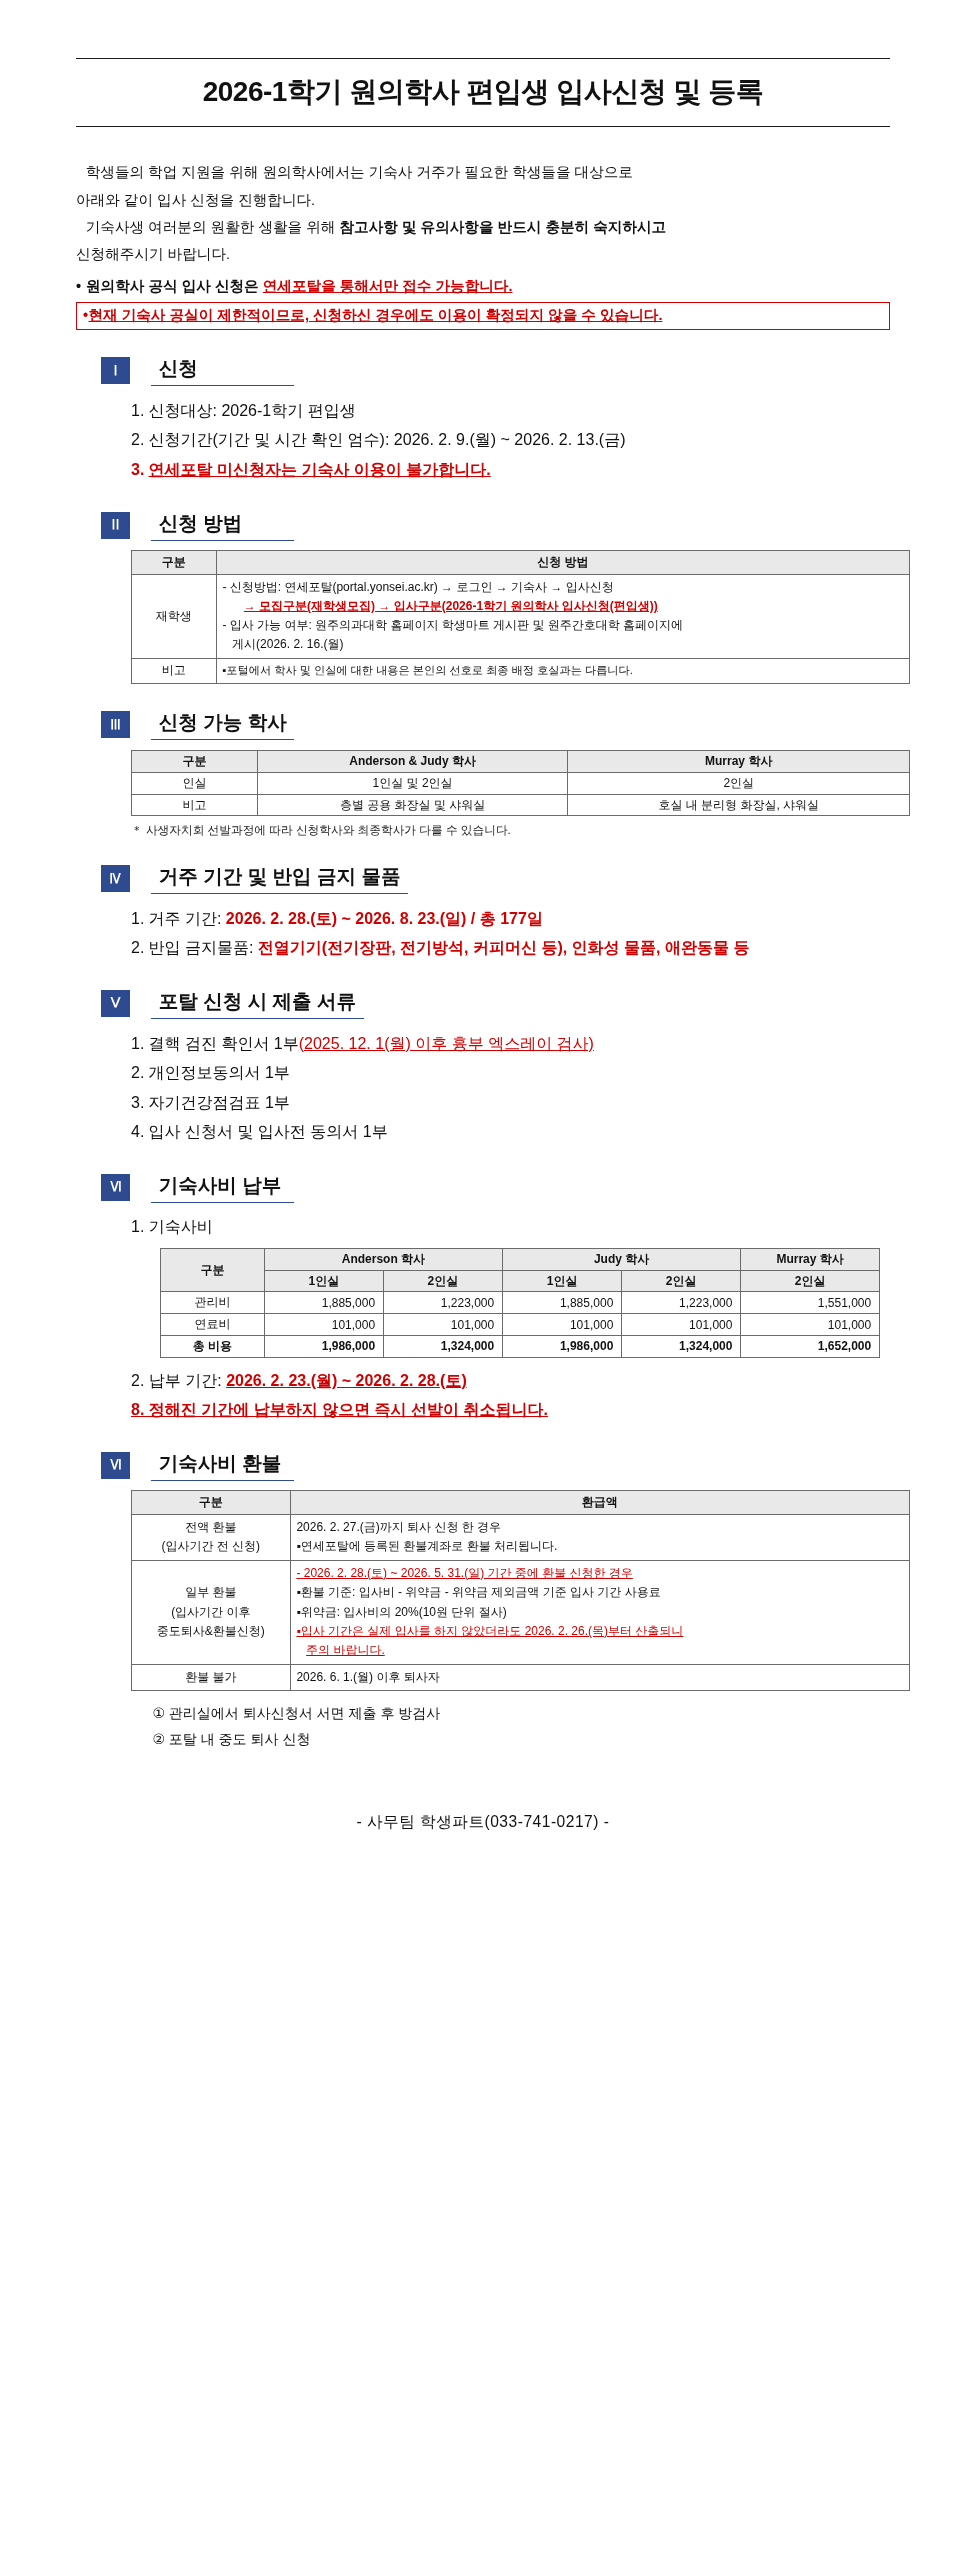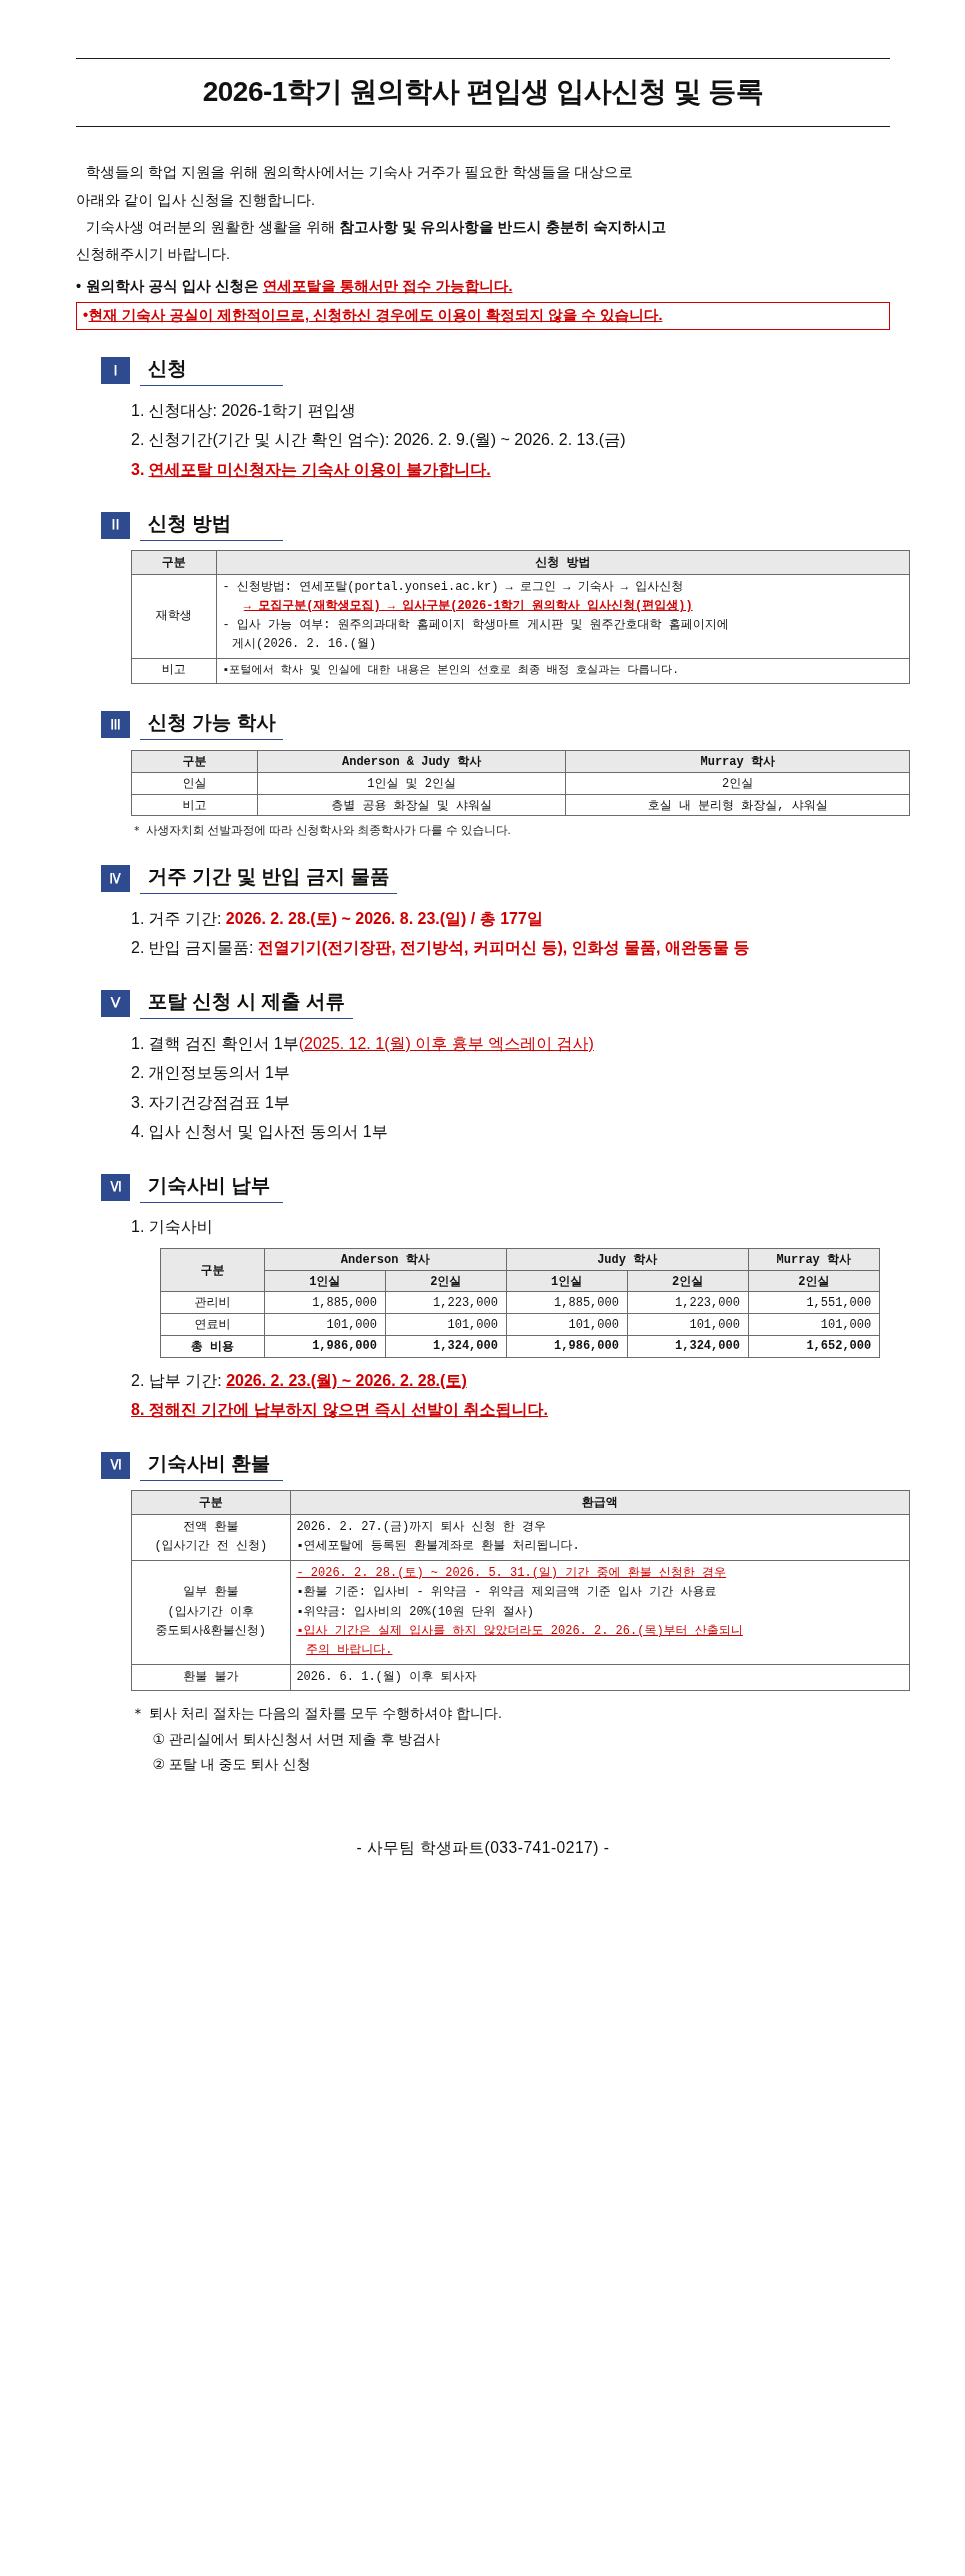--- a/index.html
+++ b/index.html
@@ -85,21 +85,21 @@
     color: #fff;
     font-size: 13.6px;
     font-weight: bold;
     display: flex;
     align-items: center;
     justify-content: center;
     margin-left: 25px;
     font-family: "Liberation Serif", serif;
   }
   .sec-title {
-    margin-left: 10px;
+    margin-left: 21px;
     font-size: 19.5px;
     font-weight: bold;
     padding: 0 7.8px 2.9px 7.8px;
     border-bottom: 1.9px solid #2e4b8f;
     min-width: 127px;
   }
 
   .sec-body {
     padding-left: 55px;
     font-size: 16px;
@@ -113,21 +113,20 @@
   .sec-body li { margin: 0; }
   .sec-body .no { display: inline-block; width: 17.5px; }
   .red { color: #d00000; }
   .uline { text-decoration: underline; }
   .bold { font-weight: bold; }
 
   
   table {
     border-collapse: collapse;
     font-size: 12px;
-    font-family: Liberation Mono, monospace;
   }
   table td, table th {
     border: 1px solid #6b6b6b;
     padding: 2.9px 5.8px;
     vertical-align: middle;
   }
   th {
     background: #e9e9e9;
     font-weight: bold;
     text-align: center;
@@ -403,21 +402,20 @@
           <div class="red uline" style="padding-left:9.7px;">주의 바랍니다.</div>
         </td>
       </tr>
       <tr>
         <td class="c1">환불 불가</td>
         <td>2026. 6. 1.(월) 이후 퇴사자</td>
       </tr>
     </tbody>
       </table>
     <div class="sub-list">
-      <div>＊ 퇴사 처리 절차는 다음의 절차를 모두 수행하셔야 합니다.</div>
       <div class="ind">① 관리실에서 퇴사신청서 서면 제출 후 방검사</div>
       <div class="ind">② 포탈 내 중도 퇴사 신청</div>
     </div>
   </div>
 
   <div class="footer">- 사무팀 학생파트(033-741-0217) -</div>
 
 </div>
 
 

